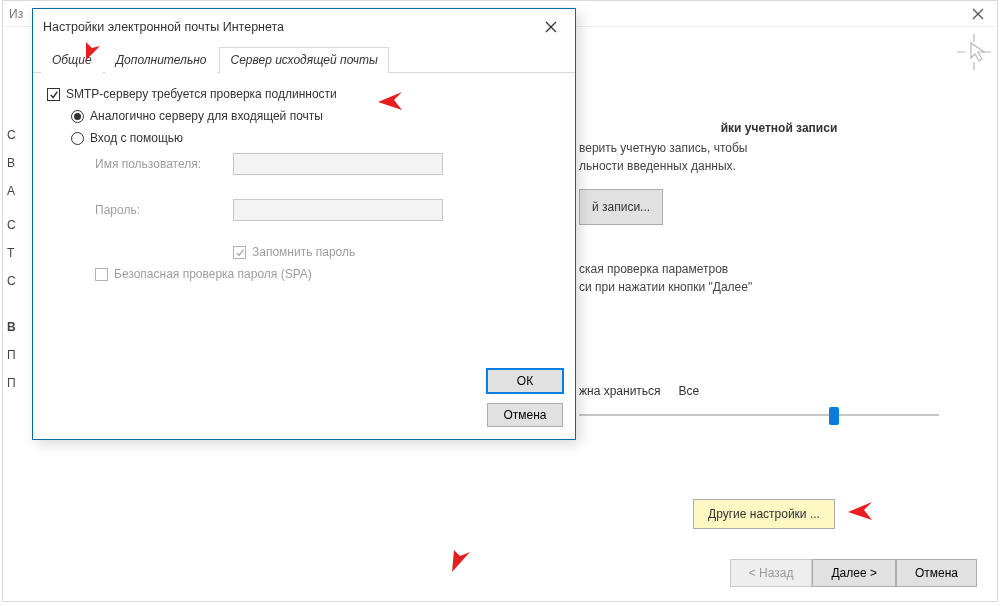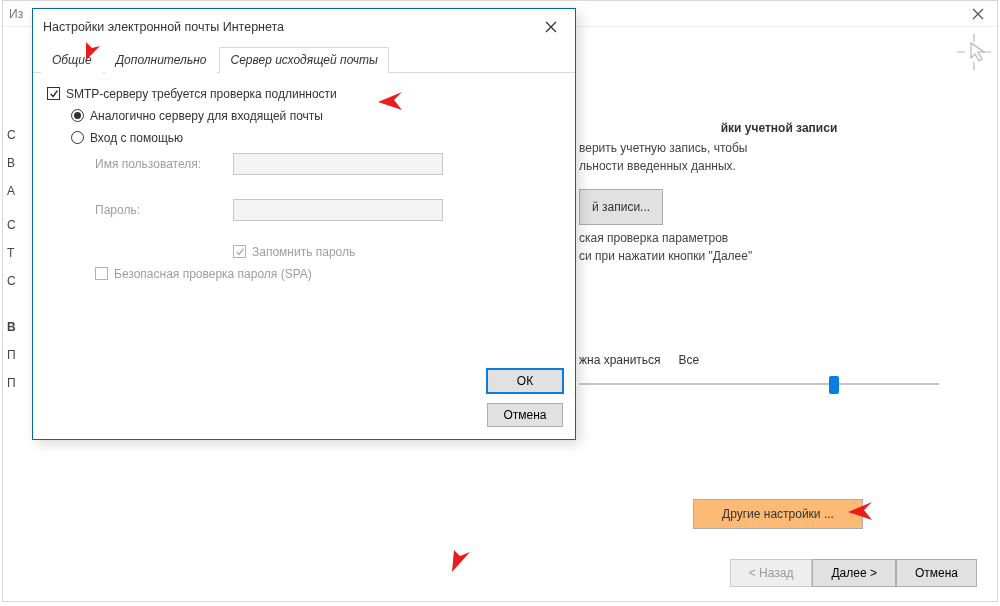--- a/index.html
+++ b/index.html
@@ -57,22 +57,22 @@
     position: absolute; left: 0; right: 0; top: 10px; height: 2px;
     background: #c7c7c7;
   }
   .slider-track .thumb {
     position: absolute; top: 3px; width: 10px; height: 18px;
     background: #0a7de1;
     border-radius: 2px;
   }
   .more-btn {
     position: absolute; left: 690px; top: 498px;
-    padding: 7px 28px;
-    background: #fdba74;
+    padding: 7px 14px;
+    background: #fef9c3;
     border: 1px solid #adadad;
   }
   .rear-buttons {
     position: absolute; right: 20px; bottom: 14px;
     display: flex; gap: 0;
   }
   .rear-buttons button {
     padding: 6px 18px;
     background: #e1e1e1;
     border: 1px solid #adadad;
@@ -123,21 +123,21 @@
   }
   .tab.active::after {
     content: "";
     position: absolute;
     left: 0; right: 0; bottom: -1px; height: 2px; background: #fff;
   }
 
   .body {
     padding: 14px 14px 0 14px;
   }
-  .row { display: flex; align-items: flex-start; margin-bottom: 8px; }
+  .row { display: flex; align-items: flex-end; margin-bottom: 8px; }
   .indent1 { padding-left: 24px; }
   .indent2 { padding-left: 48px; }
 
   .chk, .rdo {
     width: 13px; height: 13px; border: 1px solid #333; margin-right: 6px;
     display: inline-flex; align-items: center; justify-content: center;
     background: #fff;
     flex: 0 0 auto;
   }
   .rdo { border-radius: 50%; }
@@ -211,21 +211,21 @@
     <div>П</div>
   </div>
 
   <div style="position:absolute;left:576px;top:120px;width:400px;">
     <div class="rear-section-title">йки учетной записи</div>
     <div class="rear-line">верить учетную запись, чтобы</div>
     <div class="rear-line" style="margin-top:-6px">льности введенных данных.</div>
     <div class="rear-test-btn">
       <span>й записи...</span>
     </div>
-    <div style="margin-top:6px" class="rear-line">ская проверка параметров</div>
+    <div style="margin-top:37px" class="rear-line">ская проверка параметров</div>
     <div class="rear-line" style="margin-top:-6px">си при нажатии кнопки "Далее"</div>
 
     <div style="margin-top:90px;display:flex;gap:18px;align-items:center;">
       <span>жна храниться</span>
       <span>Все</span>
     </div>
     <div class="slider-track">
       <div class="track"></div>
       <div class="thumb" style="left:250px"></div>
     </div>

